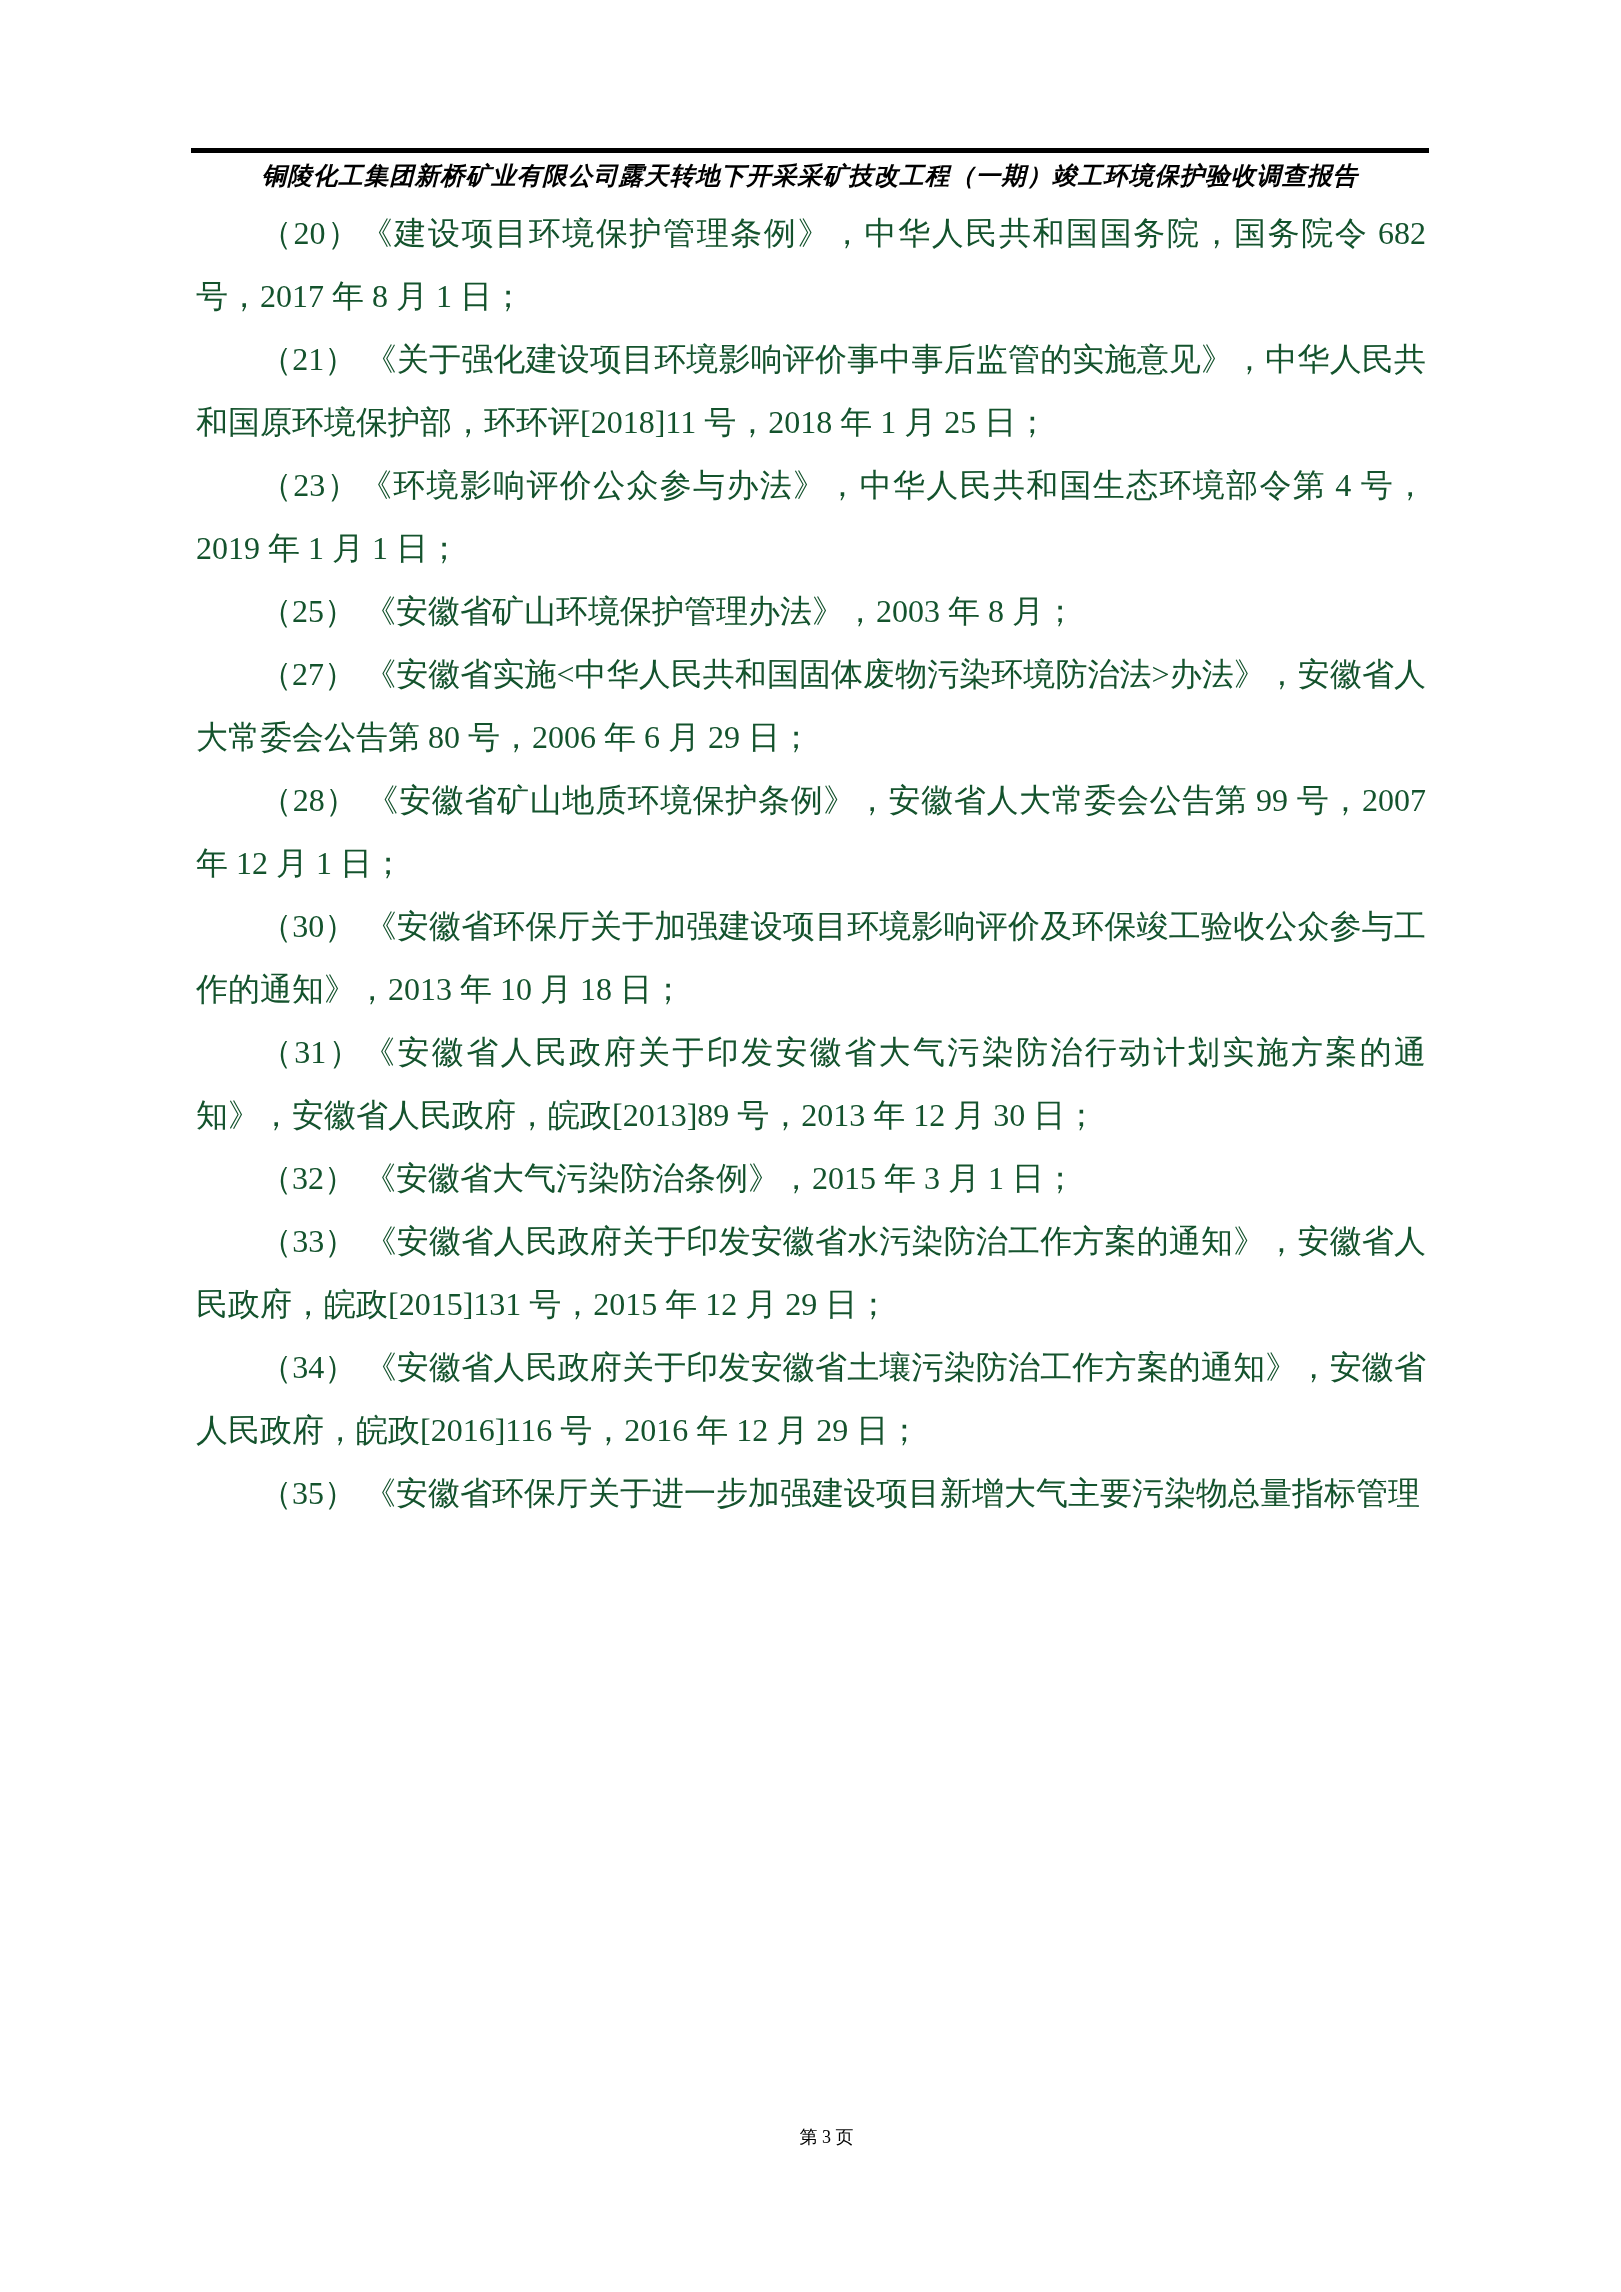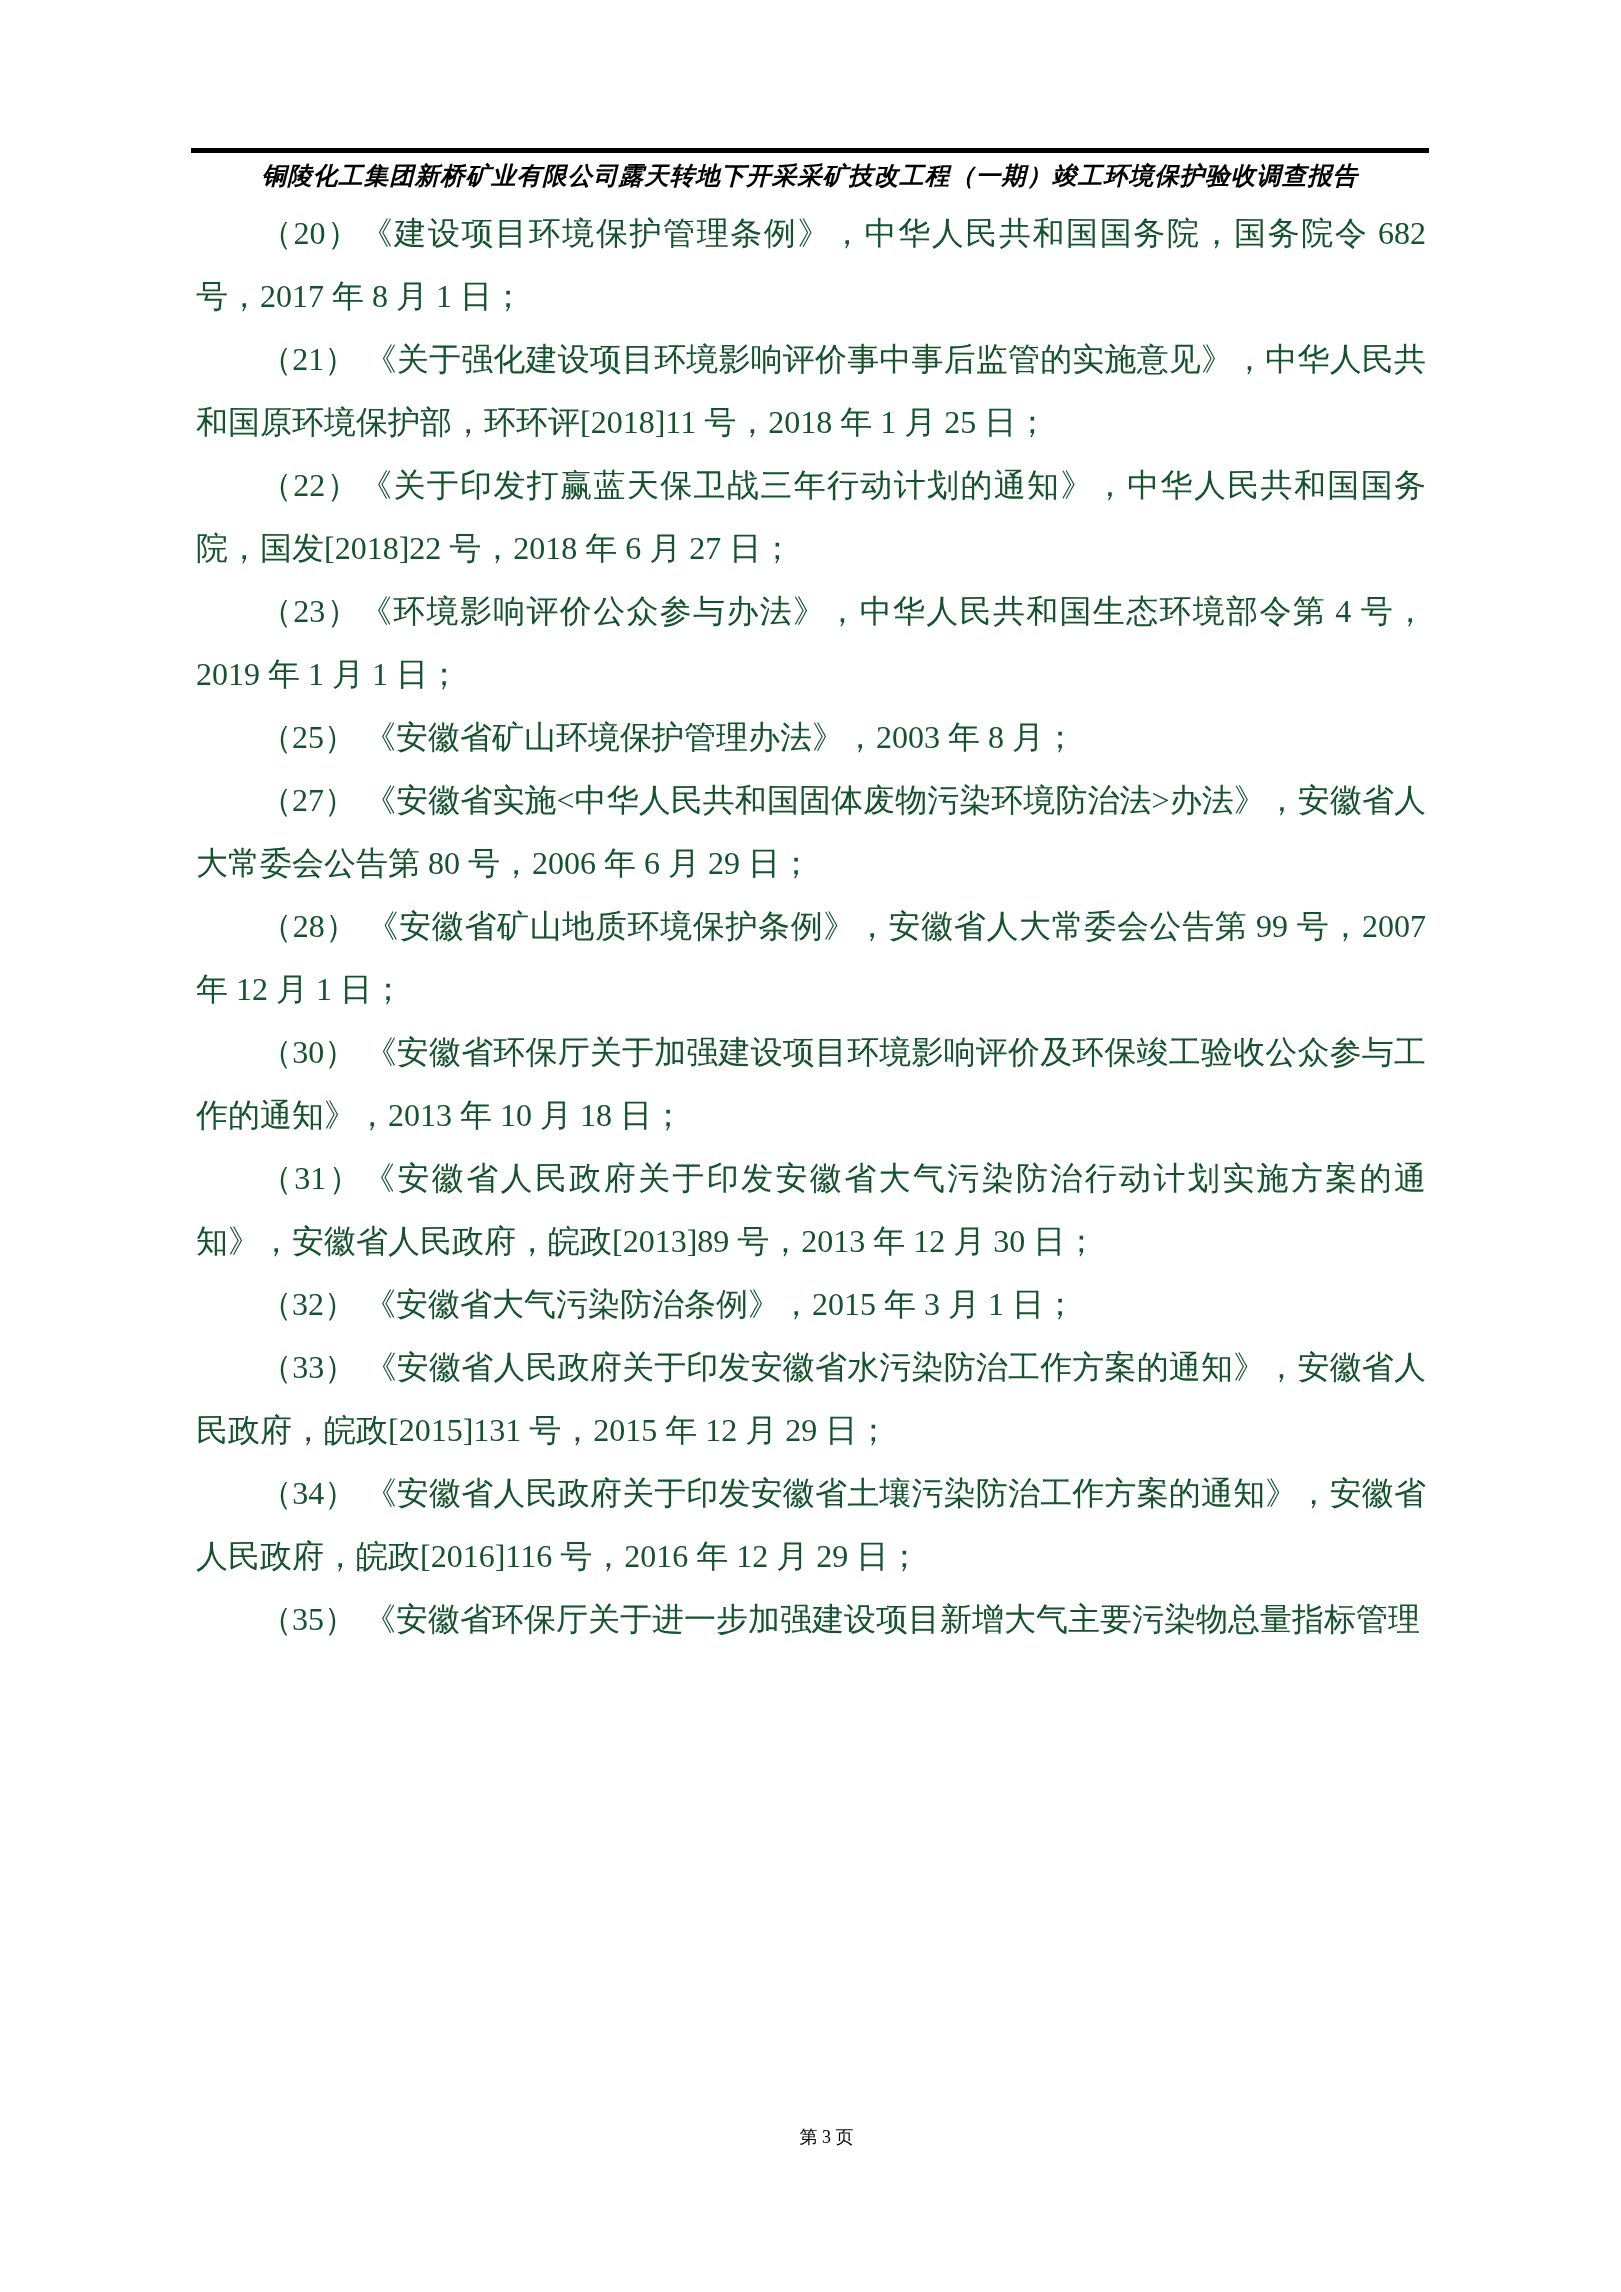--- a/index.html
+++ b/index.html
@@ -70,21 +70,20 @@
 
 <div class="page">
 
   <div class="header-title">铜陵化工集团新桥矿业有限公司露天转地下开采采矿技改工程（一期）竣工环境保护验收调查报告</div>
 
   <div class="header-rule"></div>
 
   <div class="doc-body">
     <p>（20）《建设项目环境保护管理条例》，中华人民共和国国务院，国务院令 682 号，2017 年 8 月 1 日；</p>
     <p>（21） 《关于强化建设项目环境影响评价事中事后监管的实施意见》，中华人民共和国原环境保护部，环环评[2018]11 号，2018 年 1 月 25 日；</p>
-    <p>（22）《关于印发打赢蓝天保卫战三年行动计划的通知》，中华人民共和国国务院，国发[2018]22 号，2018 年 6 月 27 日；</p>
     <p>（23）《环境影响评价公众参与办法》，中华人民共和国生态环境部令第 4 号，2019 年 1 月 1 日；</p>
     <p>（25） 《安徽省矿山环境保护管理办法》，2003 年 8 月；</p>
     <p>（27） 《安徽省实施&lt;中华人民共和国固体废物污染环境防治法&gt;办法》，安徽省人大常委会公告第 80 号，2006 年 6 月 29 日；</p>
     <p>（28） 《安徽省矿山地质环境保护条例》，安徽省人大常委会公告第 99 号，2007 年 12 月 1 日；</p>
     <p>（30） 《安徽省环保厅关于加强建设项目环境影响评价及环保竣工验收公众参与工作的通知》，2013 年 10 月 18 日；</p>
     <p>（31）《安徽省人民政府关于印发安徽省大气污染防治行动计划实施方案的通知》，安徽省人民政府，皖政[2013]89 号，2013 年 12 月 30 日；</p>
     <p>（32） 《安徽省大气污染防治条例》，2015 年 3 月 1 日；</p>
     <p>（33） 《安徽省人民政府关于印发安徽省水污染防治工作方案的通知》，安徽省人民政府，皖政[2015]131 号，2015 年 12 月 29 日；</p>
     <p>（34） 《安徽省人民政府关于印发安徽省土壤污染防治工作方案的通知》，安徽省人民政府，皖政[2016]116 号，2016 年 12 月 29 日；</p>
     <p>（35） 《安徽省环保厅关于进一步加强建设项目新增大气主要污染物总量指标管理</p>

